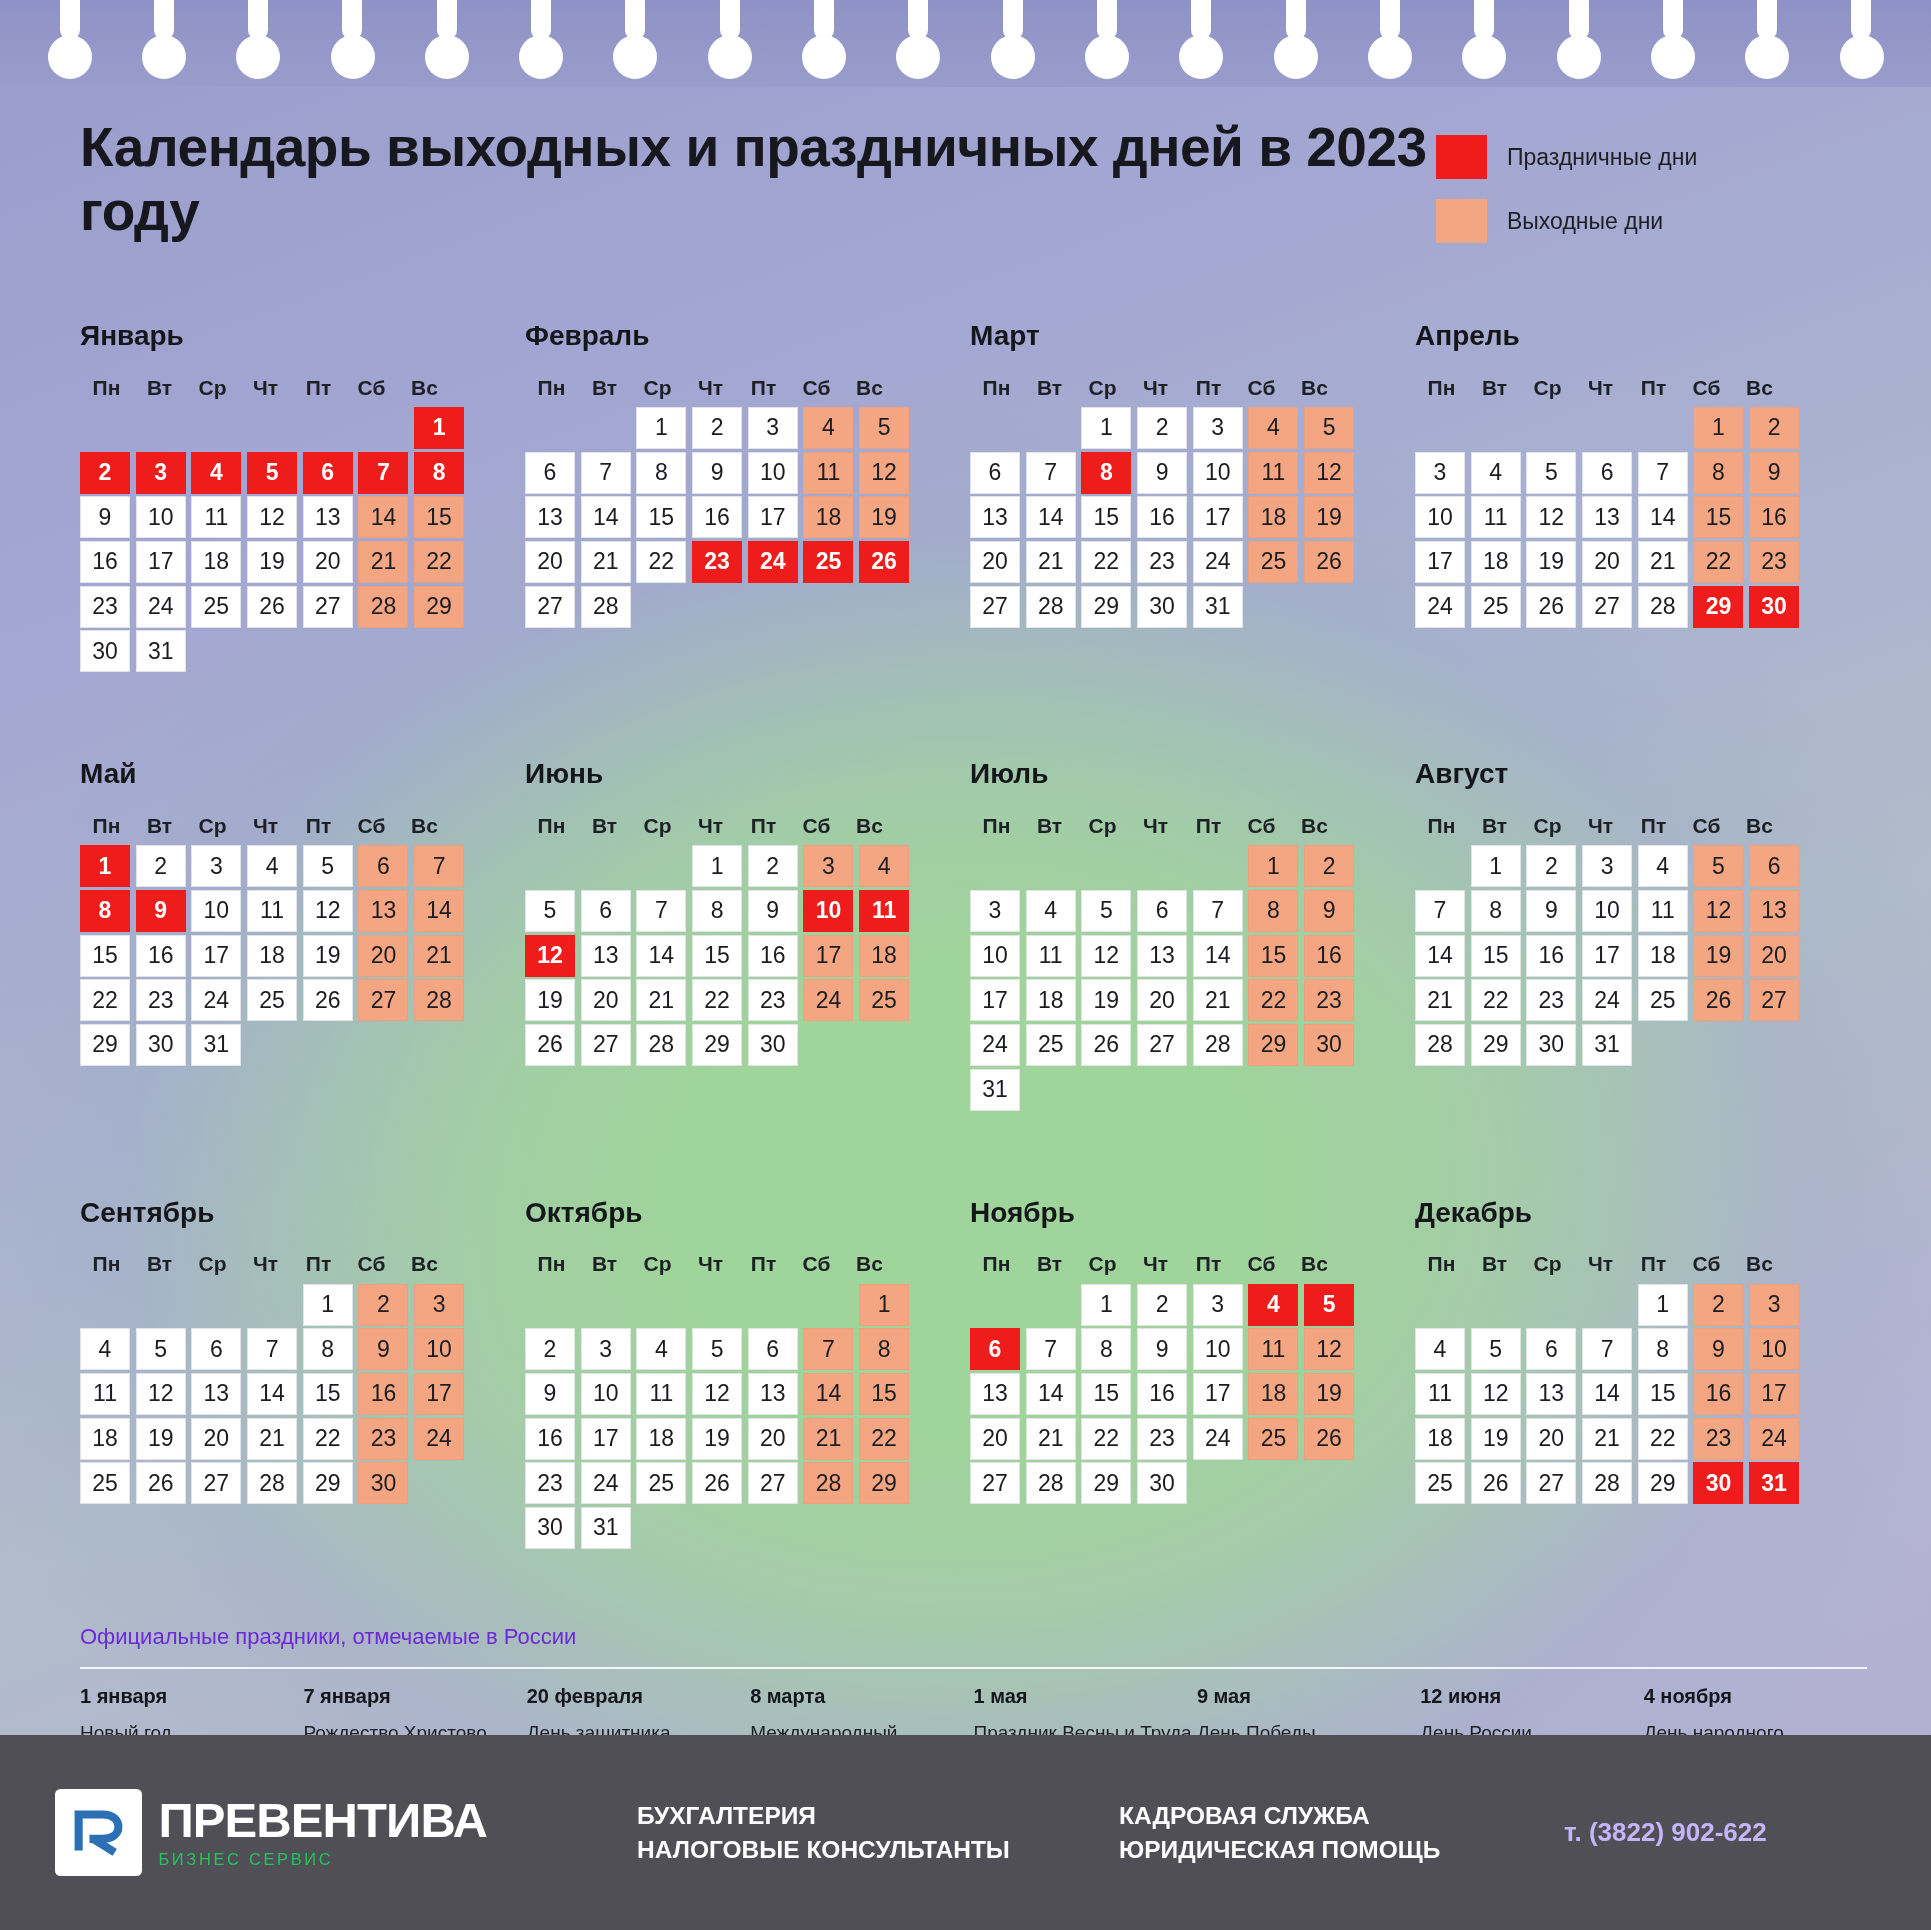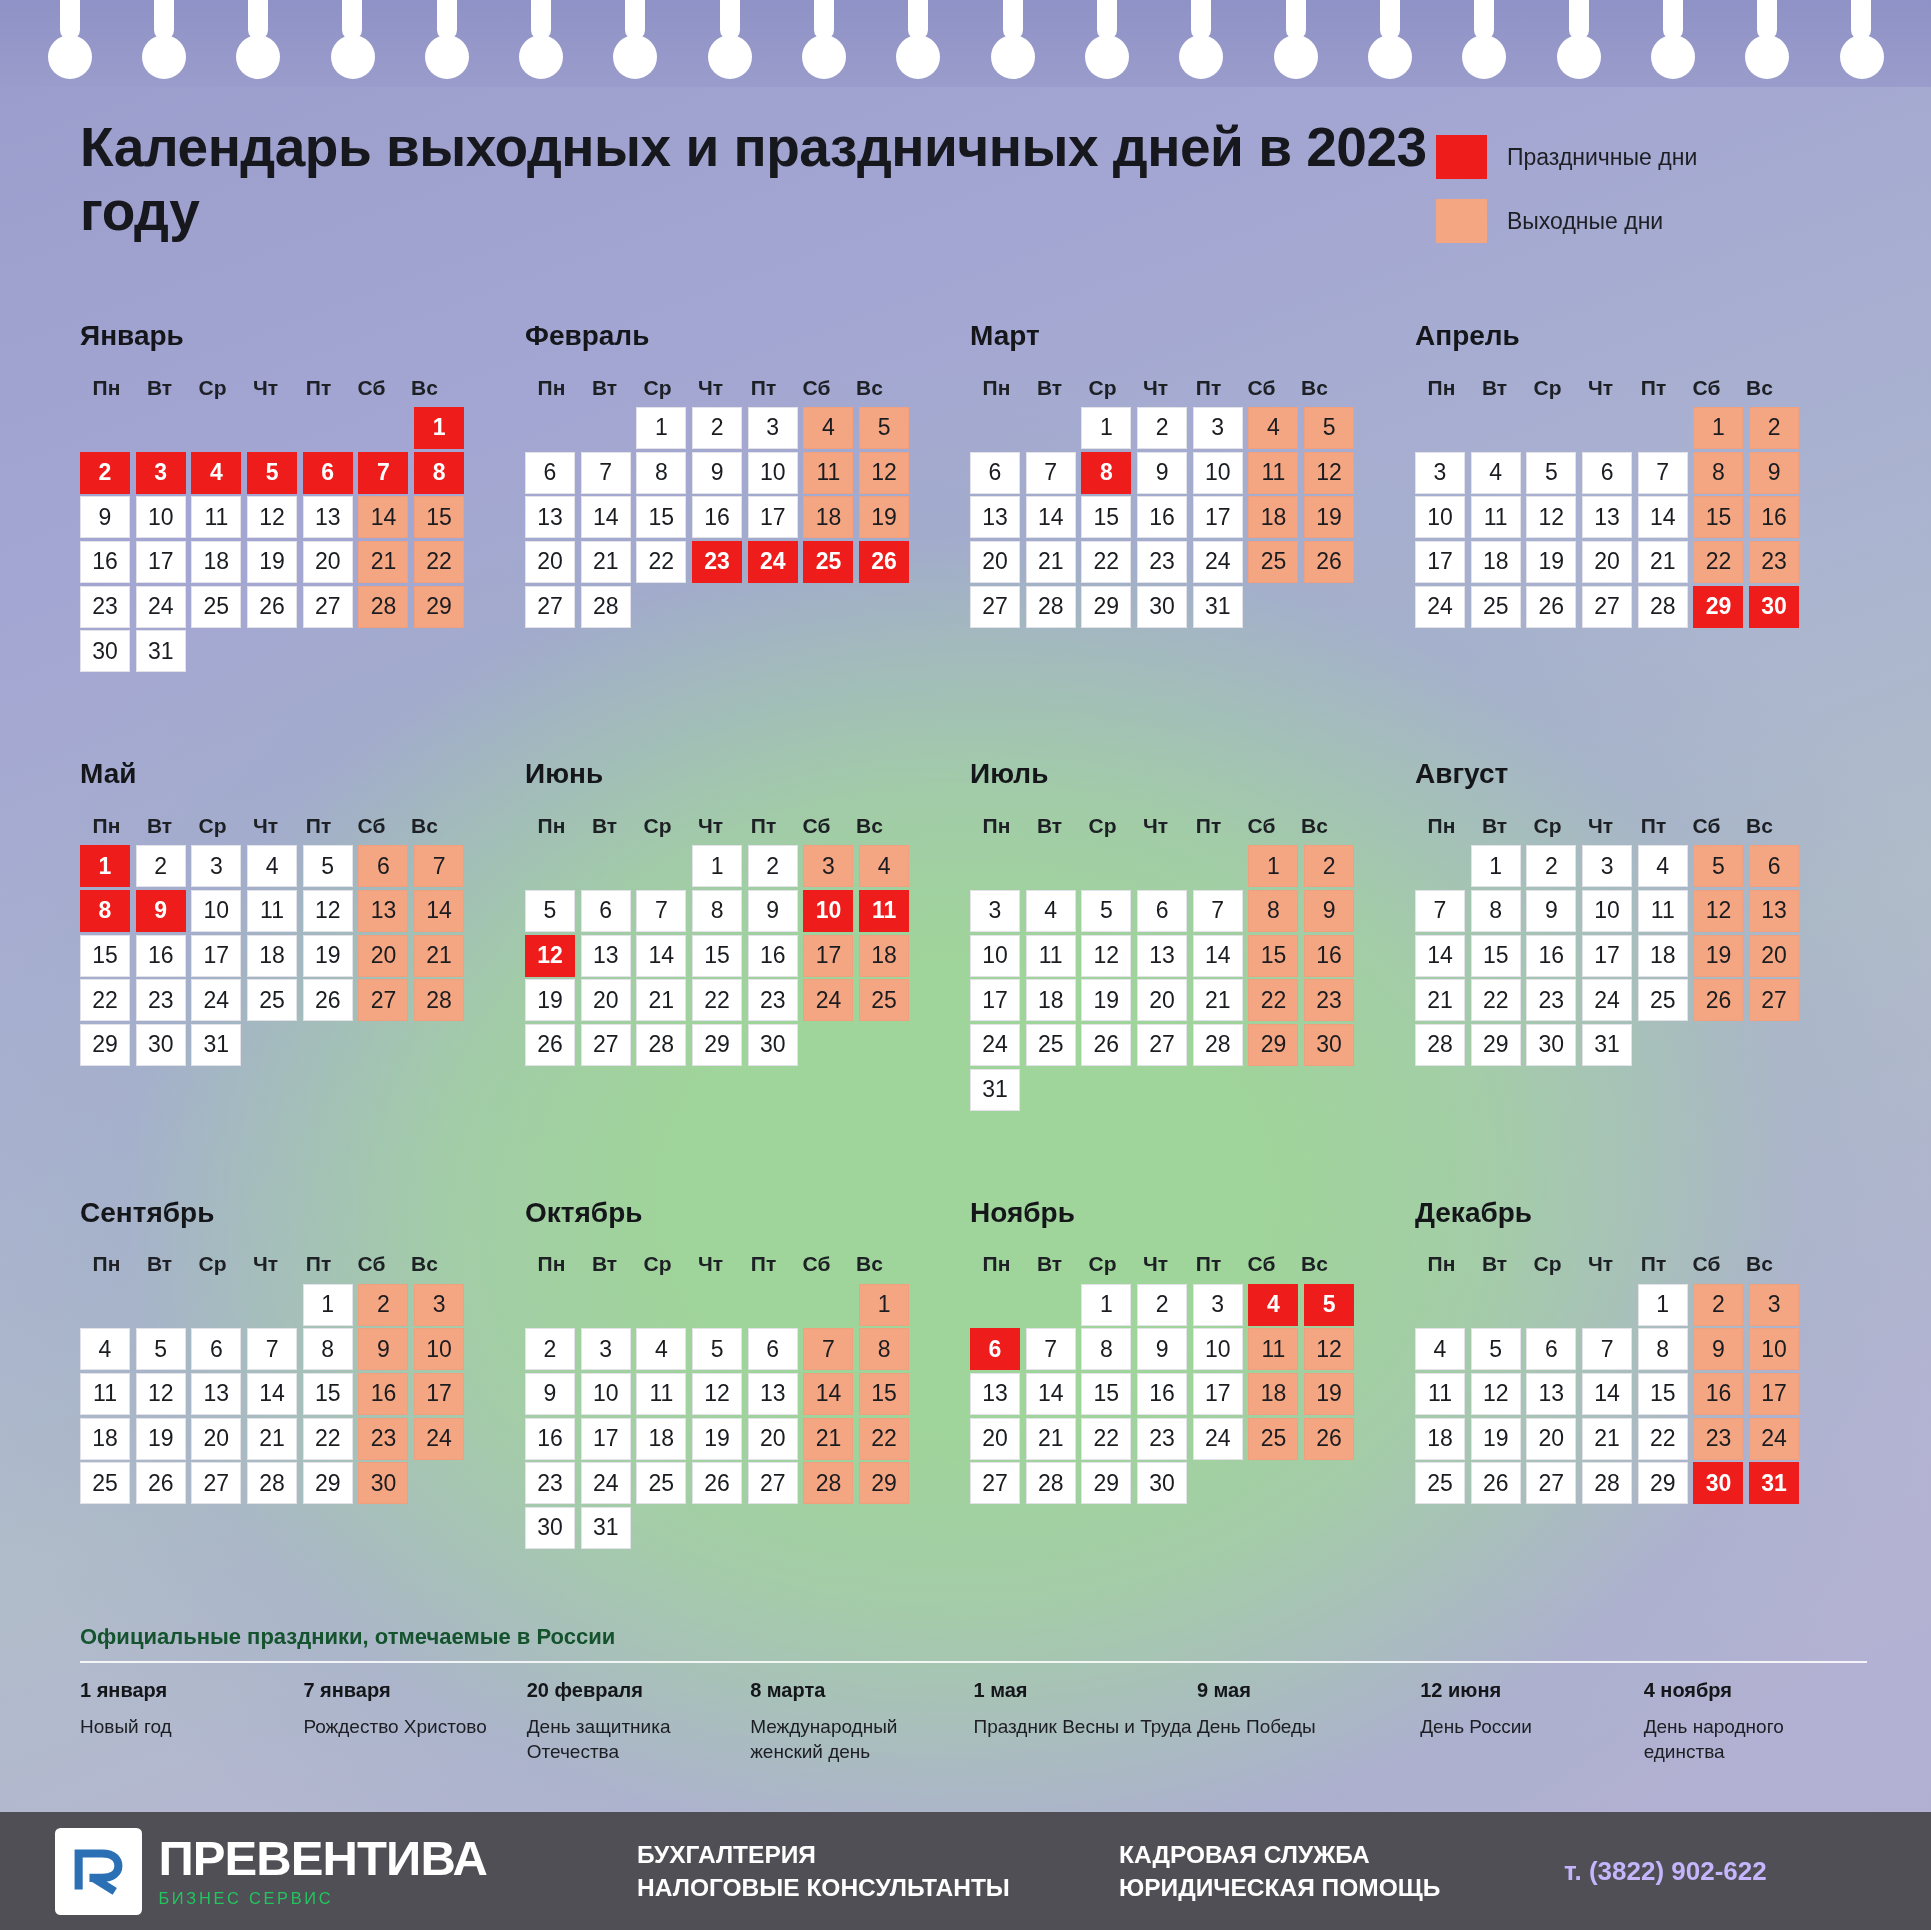--- a/index.html
+++ b/index.html
@@ -54,28 +54,28 @@
     width:50px; height:42px; display:flex; align-items:center; justify-content:center;
     font-size:23px; color:#1a1c20; background:#ffffff; border:0.9px solid #e2e2e8;
   }
   .day.empty { background:transparent; border:none; }
   .day.weekend { background:#f4a582; border-color:#f0a07e; color:#1a1c20; }
   .day.holiday { background:#ef1c1c; border-color:#ef1c1c; color:#ffffff; font-weight:bold; }
 
   .holidays {
     position:absolute; left:80px; top:1624px; right:64px;
   }
-  .holidays-title { font-size:22px; font-weight:bold; color:#14532d; margin-bottom:11px; }
+  .holidays-title { font-size:22px; font-weight:normal; color:#6d28d9; margin-bottom:17px; }
   .holidays-rule { height:1.8px; background:#ffffff; opacity:0.85; margin-bottom:16.4px; }
   .holidays-list { display:grid; grid-template-columns:repeat(8, 1fr); column-gap:0; }
   .hol-date { font-size:20px; font-weight:bold; color:#14161a; margin-bottom:12.7px; }
   .hol-name { font-size:19px; color:#1c1e23; line-height:1.3; }
 
   .footer {
-    position:absolute; left:0; right:0; bottom:0; height:118px;
+    position:absolute; left:0; right:0; bottom:0; height:195px;
     background:#4f4f55;
     display:flex; align-items:center;
   }
   .logo-wrap { display:flex; align-items:center; margin-left:55px; width:582px; }
   .logo-mark {
     width:87px; height:87px; background:#ffffff; border-radius:5.5px;
     display:flex; align-items:center; justify-content:center; margin-right:16.4px;
   }
   .logo-mark svg { display:block; }
   .logo-text { color:#ffffff; }

